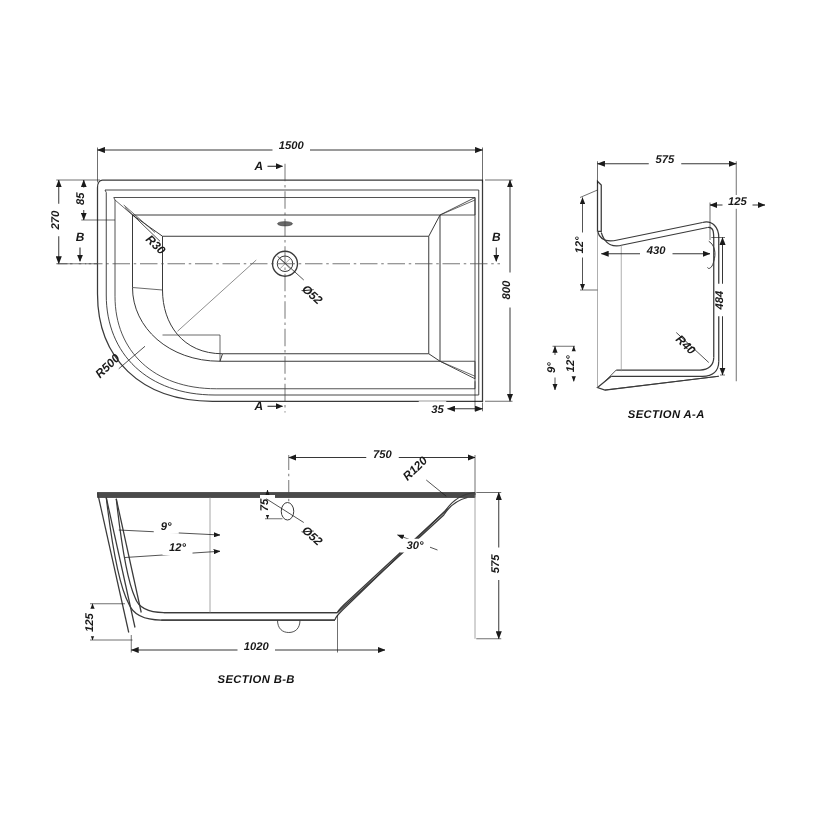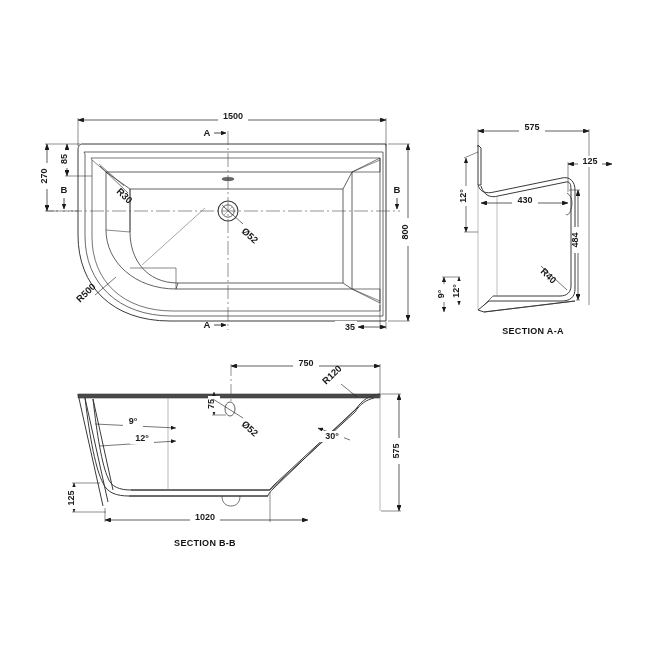--- a/index.html
+++ b/index.html
@@ -1,18 +1,18 @@
 <!DOCTYPE html>
 <html><head>
 <meta charset="utf-8">
 <style>
   html,body{margin:0;padding:0;background:#ffffff;}
   body{width:650px;height:650px;overflow:hidden;
        font-family:"Liberation Sans", sans-serif;}
-  #sheet{position:relative;width:650px;height:650px;background:#ffffff;}
+  #sheet{position:relative;width:650px;height:650px;background:#ffffff;font-style:italic;}
   svg{display:block;}
   .dimtxt{font-family:"Liberation Sans", sans-serif;font-size:9px;font-weight:bold;fill:#1a1a1a;}
   .lbl{font-family:"Liberation Sans", sans-serif;font-size:9.5px;font-weight:bold;fill:#1a1a1a;}
   .sectitle{font-family:"Liberation Sans", sans-serif;font-size:9px;font-weight:bold;fill:#111111;letter-spacing:0.3px;}
 </style>
 </head>
 <body>
 
 <div id="sheet">
 <svg width="650" height="650" viewBox="0 0 650 650">

